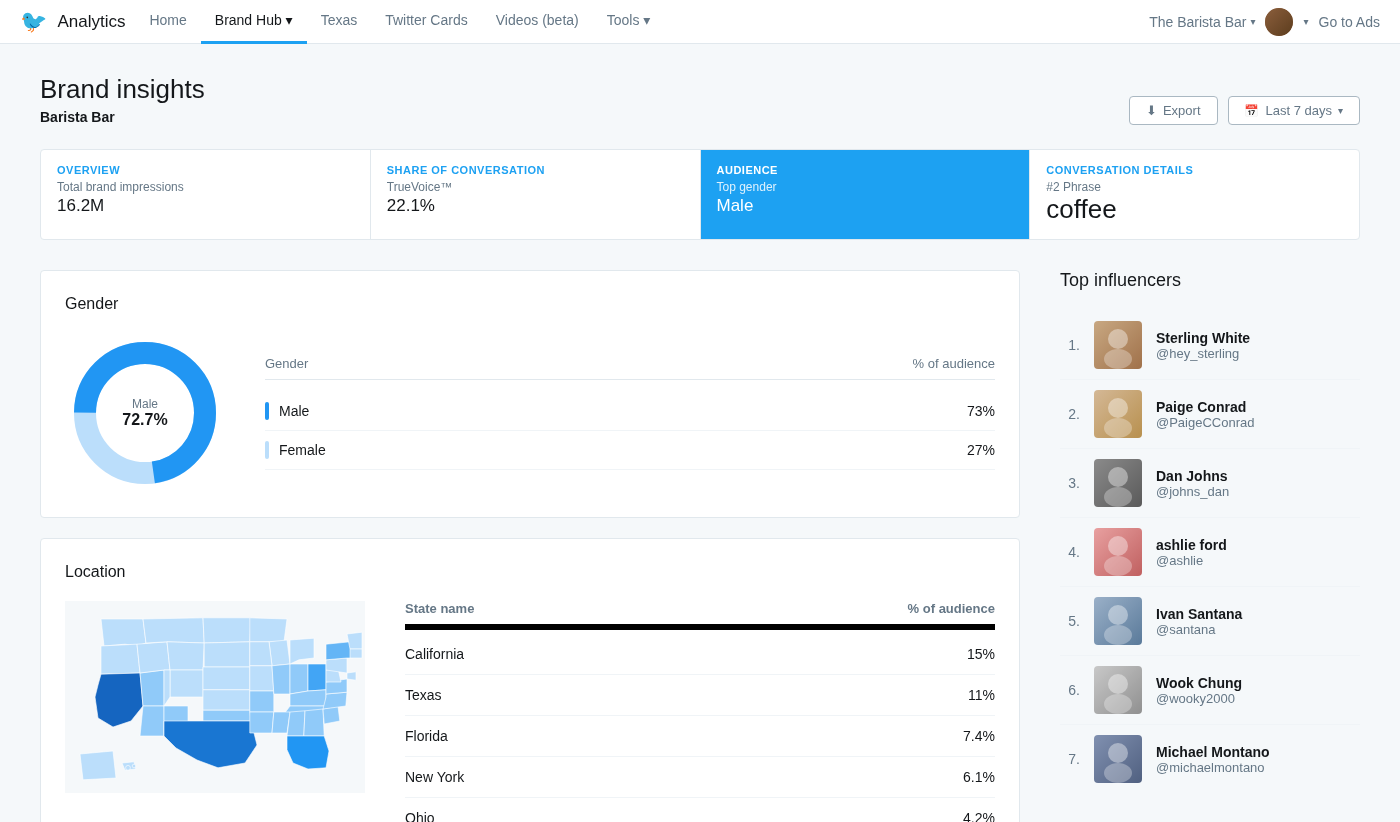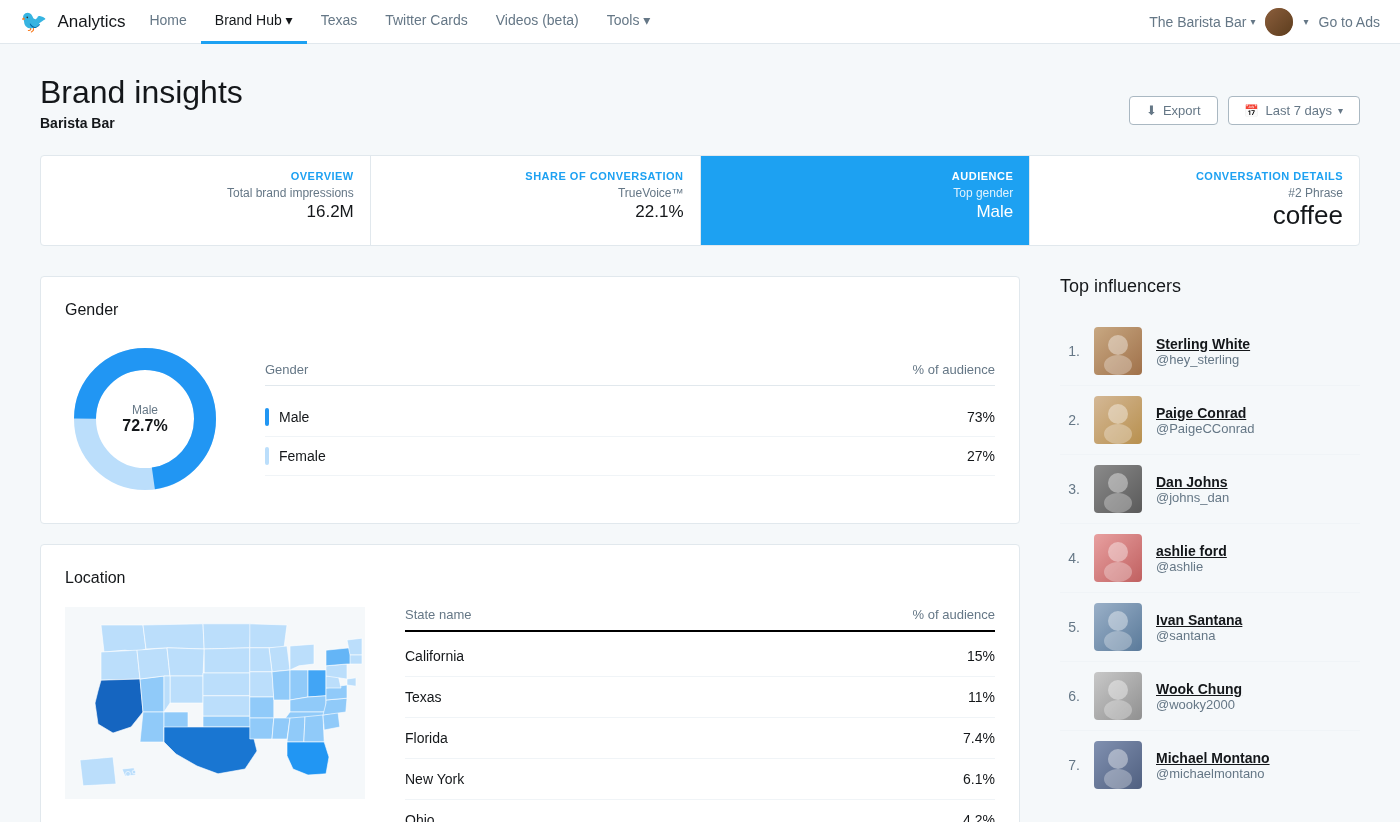--- a/index.html
+++ b/index.html
@@ -18,27 +18,27 @@
     .nav-avatar { width: 28px; height: 28px; border-radius: 50%; background: #8b5e3c; overflow: hidden; display: flex; align-items: center; justify-content: center; }
     .nav-avatar-img { width: 28px; height: 28px; background: linear-gradient(135deg, #8b5e3c 0%, #5c3d1e 100%); border-radius: 50%; }
     .go-to-ads { color: #657786; font-size: 14px; cursor: pointer; }
     .caret { font-size: 10px; color: #657786; }
 
     
     .main { padding: 30px 40px; max-width: 1400px; }
 
     
     .page-header { display: flex; justify-content: space-between; align-items: flex-start; margin-bottom: 24px; }
-    .page-title { font-size: 32px; font-weight: 300; color: #14171a; }
+    .page-title { font-size: 26px; font-weight: 300; color: #14171a; }
     .page-subtitle { font-size: 14px; font-weight: 600; color: #14171a; margin-top: 4px; }
     .header-actions { display: flex; gap: 10px; margin-top: 22px; }
     .btn-outline { border: 1px solid #aab8c2; background: #fff; padding: 6px 16px; border-radius: 4px; color: #657786; font-size: 13px; cursor: pointer; display: flex; align-items: center; gap: 6px; }
 
     
-    .tabs { display: flex; border: 1px solid #e1e8ed; border-radius: 4px; overflow: hidden; margin-bottom: 30px; background: #fff; text-align: right; }
+    .tabs { display: flex; border: 1px solid #e1e8ed; border-radius: 4px; overflow: hidden; margin-bottom: 30px; background: #fff; }
     .tab { flex: 1; padding: 14px 16px; cursor: pointer; border-right: 1px solid #e1e8ed; }
     .tab:last-child { border-right: none; }
     .tab.active { background: #1da1f2; }
     .tab-label { font-size: 11px; font-weight: 700; text-transform: uppercase; letter-spacing: 0.5px; margin-bottom: 4px; }
     .tab.active .tab-label { color: #fff; }
     .tab:not(.active) .tab-label { color: #1da1f2; }
     .tab-sub { font-size: 12px; color: #657786; margin-bottom: 2px; }
     .tab.active .tab-sub { color: rgba(255,255,255,0.85); }
     .tab-value { font-size: 17px; font-weight: 300; color: #14171a; }
     .tab.active .tab-value { color: #fff; }
@@ -65,33 +65,33 @@
     .gender-table-header span { font-size: 13px; color: #657786; }
     .gender-row { display: flex; align-items: center; padding: 10px 0; border-bottom: 1px solid #f0f4f7; }
     .gender-color-bar { width: 4px; height: 18px; border-radius: 2px; margin-right: 10px; }
     .gender-name { flex: 1; font-size: 14px; color: #14171a; }
     .gender-pct { font-size: 14px; color: #14171a; }
 
     
     .location-layout { display: flex; gap: 40px; align-items: flex-start; }
     .map-container { width: 300px; flex-shrink: 0; }
     .location-table { flex: 1; }
-    .location-table-header { display: flex; justify-content: space-between; padding-bottom: 8px; border-bottom: 2px solid #000000; margin-bottom: 4px; }
+    .location-table-header { display: flex; justify-content: space-between; padding-bottom: 8px; border-bottom: 6px solid #000000; margin-bottom: 4px; font-weight: bold; }
     .location-table-header span { font-size: 13px; color: #657786; }
     .location-row { display: flex; justify-content: space-between; padding: 12px 0; border-bottom: 1px solid #f0f4f7; font-size: 14px; color: #14171a; }
 
     
     .influencer-title { font-size: 18px; font-weight: 400; color: #14171a; margin-bottom: 20px; }
     .influencer-item { display: flex; align-items: center; gap: 14px; padding: 10px 0; border-bottom: 1px solid #f0f4f7; }
     .influencer-item:last-child { border-bottom: none; }
     .influencer-rank { font-size: 14px; color: #657786; width: 20px; text-align: right; flex-shrink: 0; }
     .influencer-avatar { width: 48px; height: 48px; border-radius: 4px; flex-shrink: 0; overflow: hidden; }
     .influencer-avatar svg { width: 48px; height: 48px; }
     .influencer-info { flex: 1; }
-    .influencer-name { font-size: 14px; font-weight: 700; color: #14171a; text-decoration: underline; }
+    .influencer-name { font-size: 14px; font-weight: 700; color: #14171a; }
     .influencer-handle { font-size: 13px; color: #657786; }
 
     
     .av1 { background: linear-gradient(135deg, #c8a882 0%, #a0714a 100%); }
     .av2 { background: linear-gradient(135deg, #d4b896 0%, #b8904e 100%); }
     .av3 { background: linear-gradient(135deg, #8a8a8a 0%, #5a5a5a 100%); }
     .av4 { background: linear-gradient(135deg, #e8a0a0 0%, #c06060 100%); }
     .av5 { background: linear-gradient(135deg, #9ab0c8 0%, #5a7a9a 100%); }
     .av6 { background: linear-gradient(135deg, #c8c8c8 0%, #909090 100%); }
     .av7 { background: linear-gradient(135deg, #8090b0 0%, #506080 100%); }

